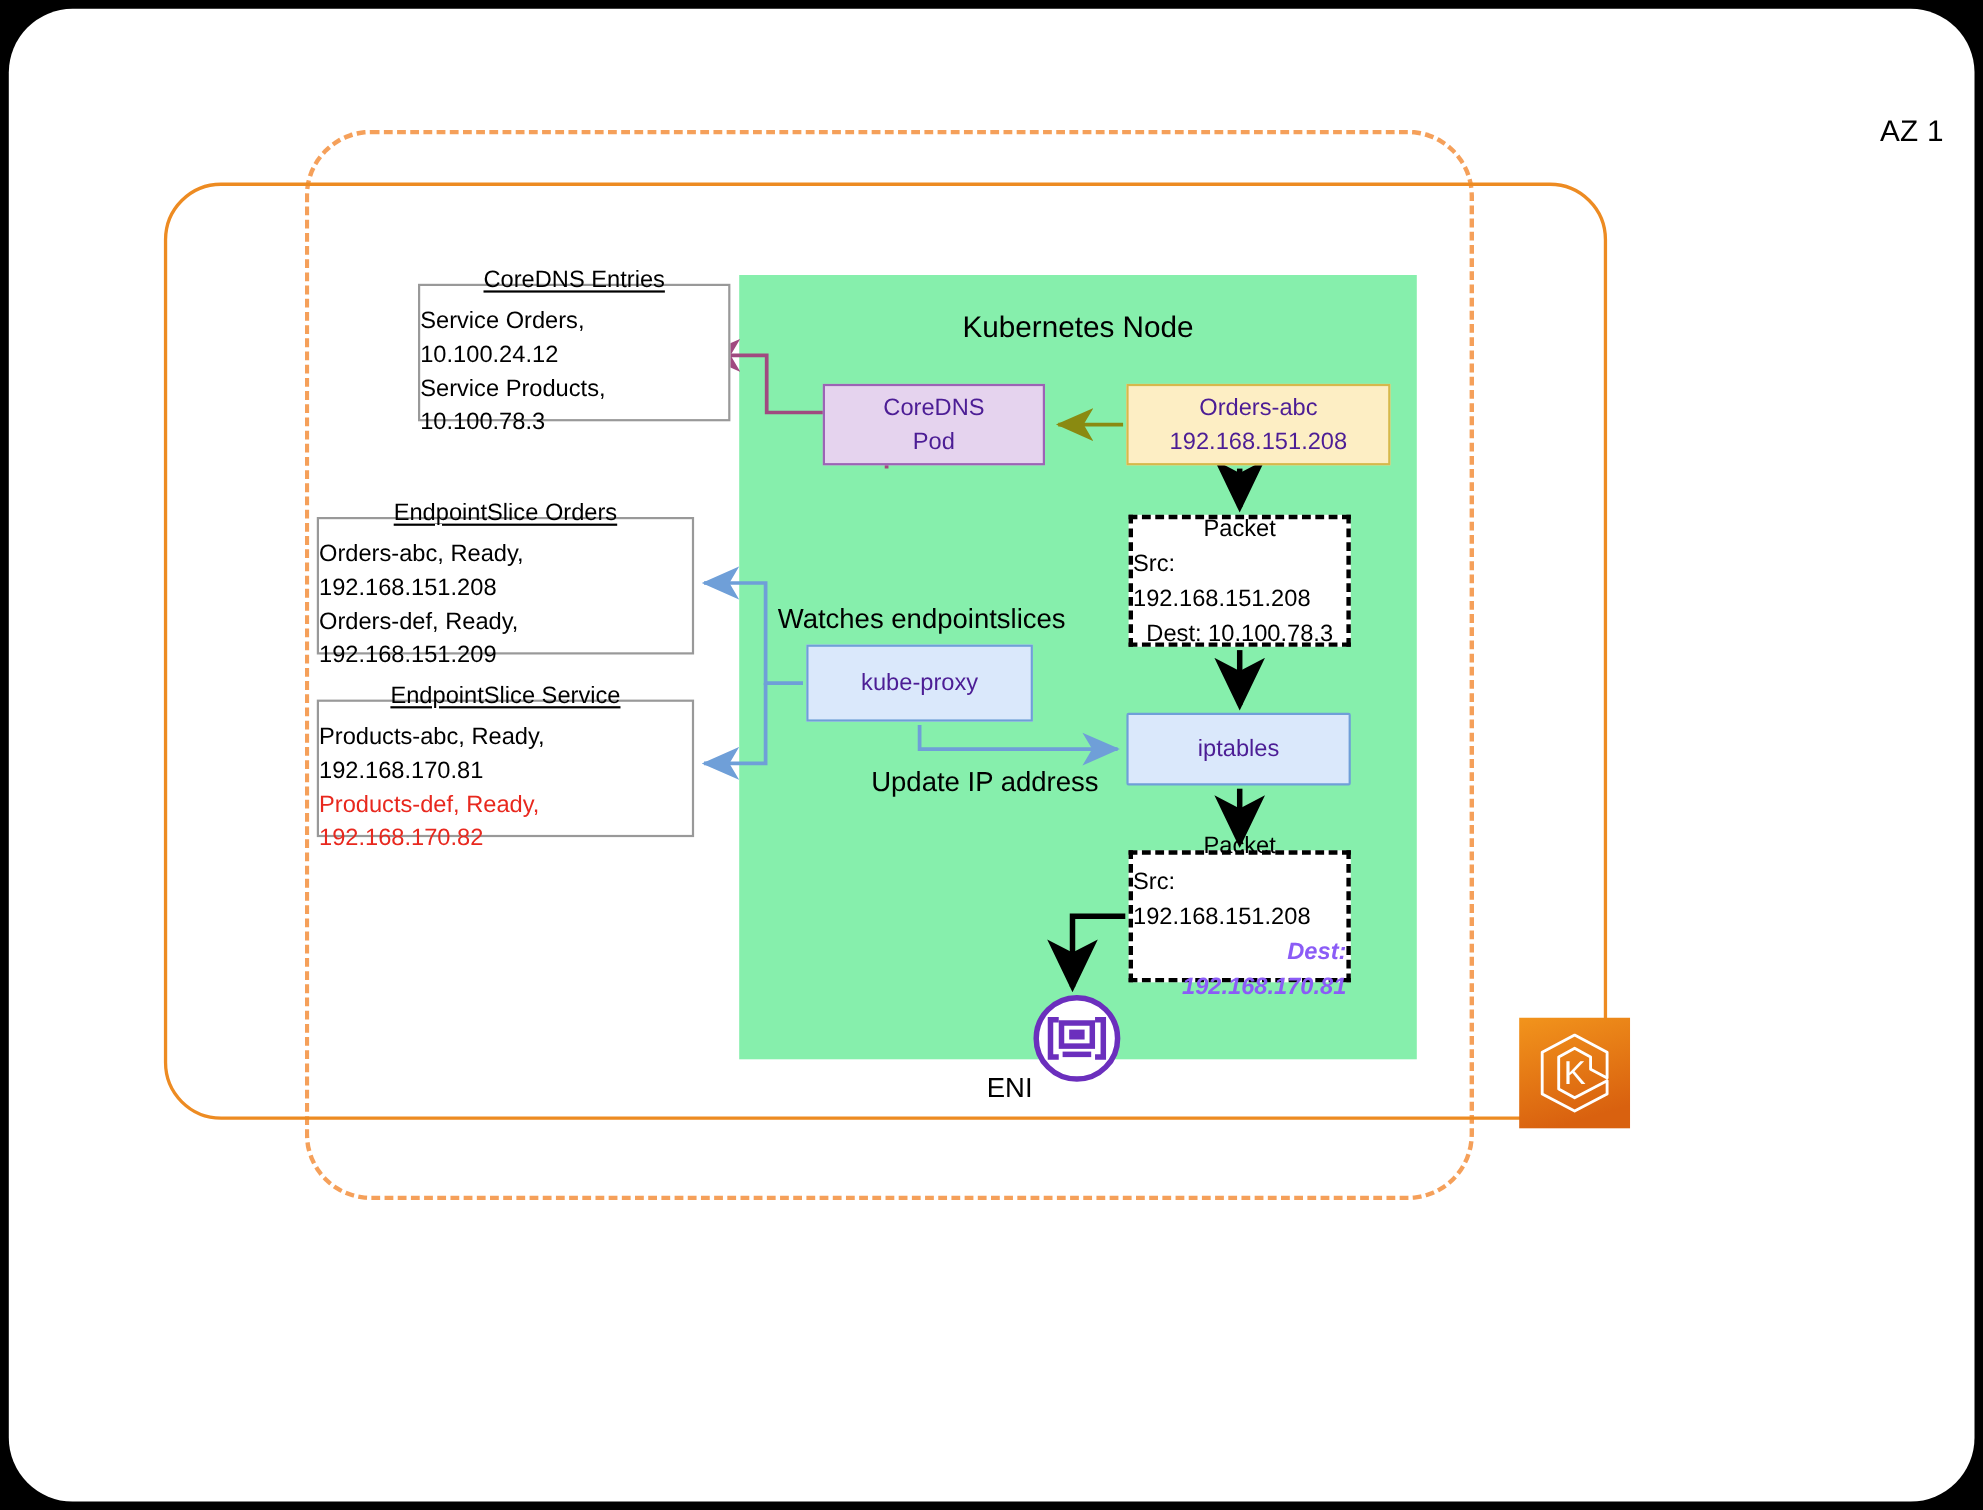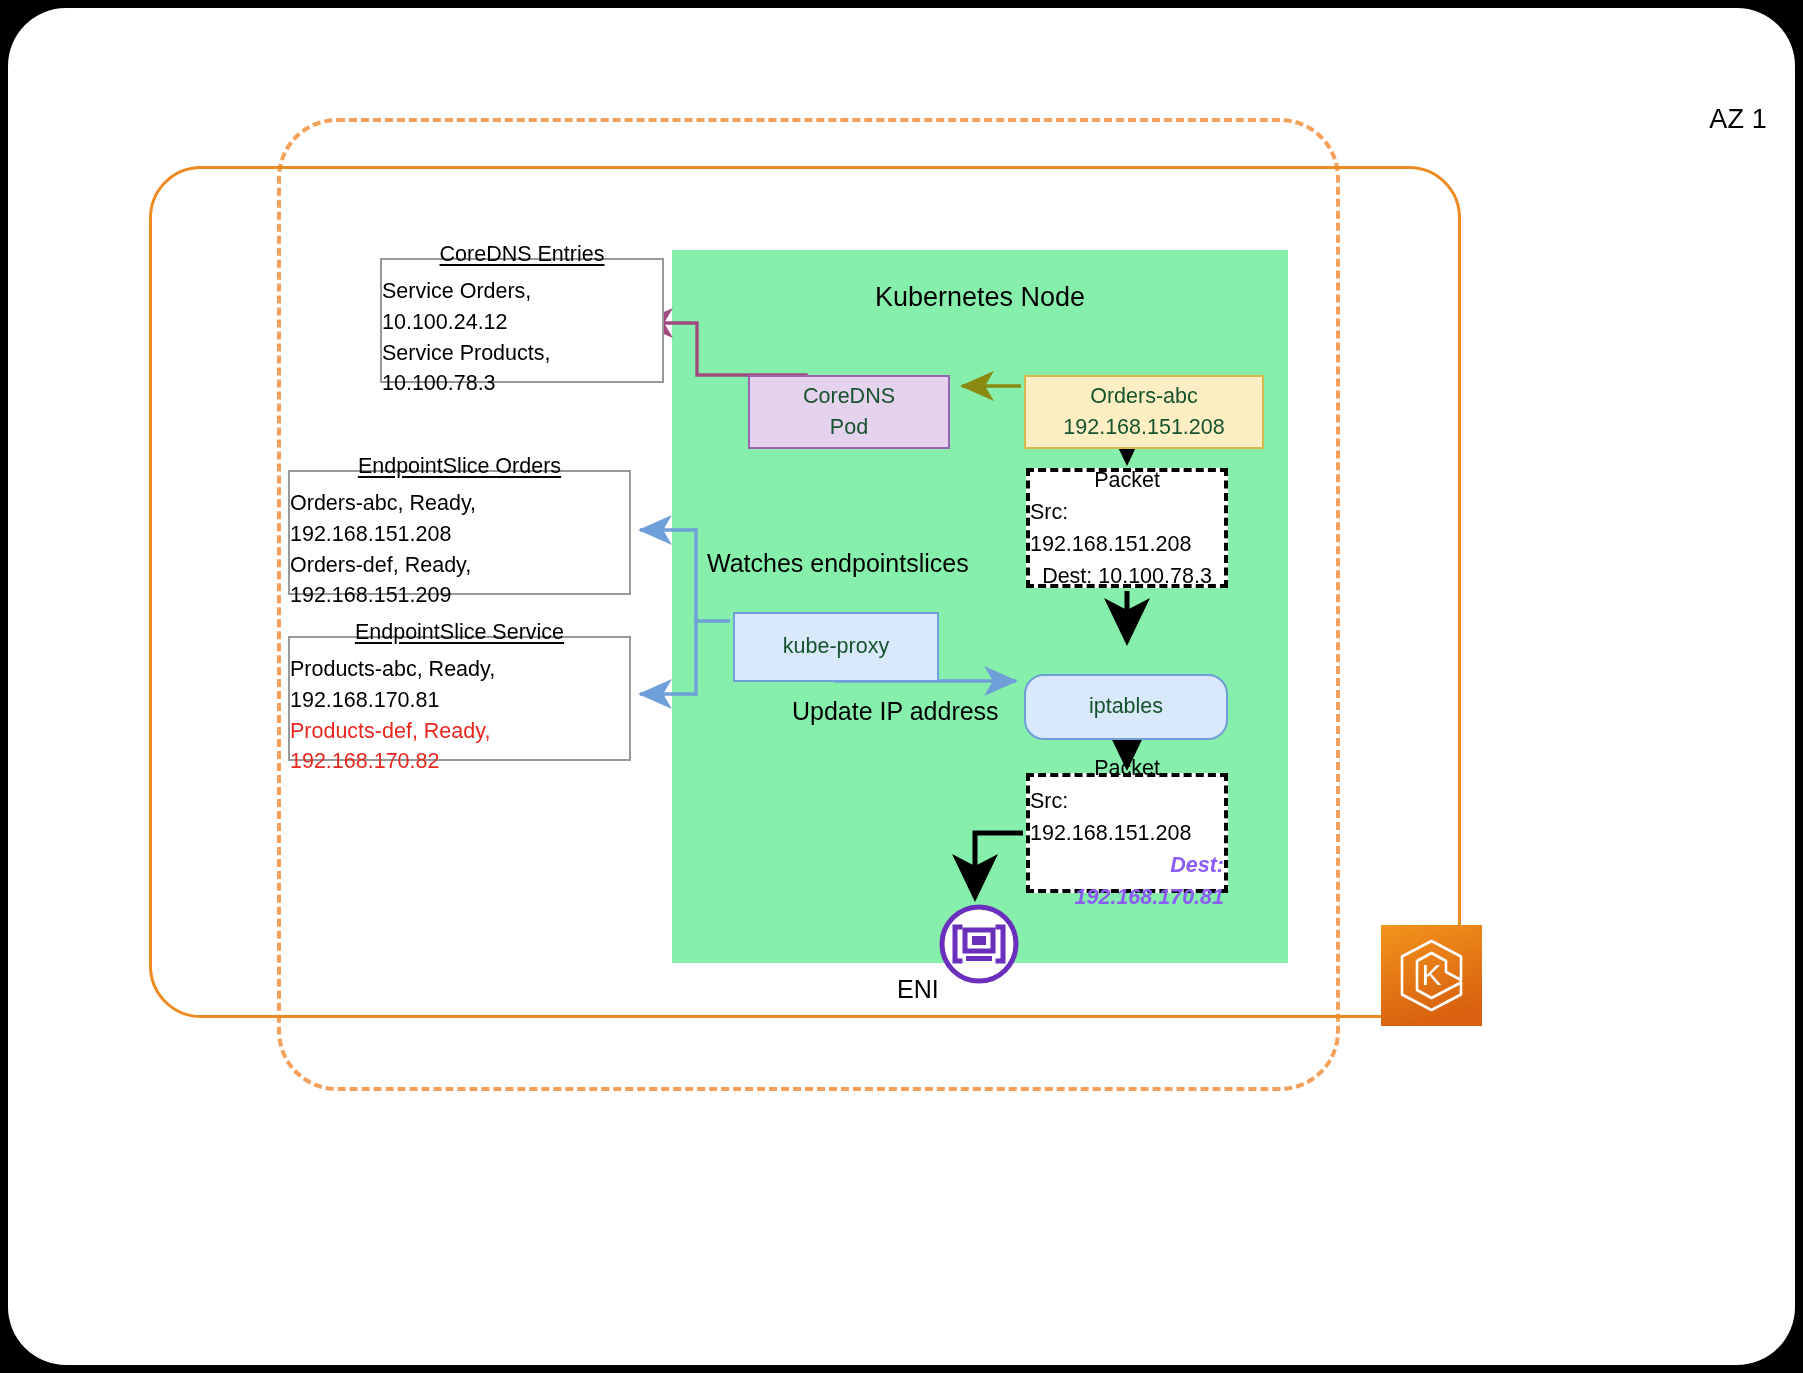--- a/index.html
+++ b/index.html
@@ -54,37 +54,37 @@
   .bl.red{color:#e8281e;}
 
   #box-coredns{left:348px;top:258px;width:284px;height:125px;margin-left:32px;}
   #box-eps-orders{left:288px;top:470px;width:343px;height:125px;}
   #box-eps-products{left:288px;top:636px;width:343px;height:125px;}
 
   
   .node-box{
     position:absolute;box-sizing:border-box;display:flex;
     flex-direction:column;align-items:center;justify-content:center;
-    font-size:21.5px;color:#14532d;line-height:1.45;margin-top:26px;
+    font-size:21.5px;color:#4c1d95;line-height:1.45;
   }
   #pod-coredns{
     left:748px;top:349px;width:202px;height:74px;
     background:#e5d3ee;border:2.5px solid #9c63b5;
   }
   #pod-orders{
     left:1024px;top:349px;width:240px;height:74px;
     background:#fdeec4;border:2.5px solid #d6b84c;
   }
   #box-kubeproxy{
     left:733px;top:586px;width:206px;height:70px;
     background:#dae8fb;border:2.5px solid #6f9fd8;
   }
   #box-iptables{
     left:1024px;top:648px;width:204px;height:66px;
-    background:#dae8fb;border:2.5px solid #6f9fd8;border-radius:20px;
+    background:#dae8fb;border:2.5px solid #6f9fd8;border-radius:2px;
   }
 
   
   .packet{
     position:absolute;box-sizing:border-box;background:#ffffff;
     border:4px dashed #000;display:flex;flex-direction:column;
     align-items:center;justify-content:center;
     font-size:21.5px;color:#000;line-height:1.5;
   }
   #packet-1{left:1026px;top:468px;width:202px;height:120px;}

